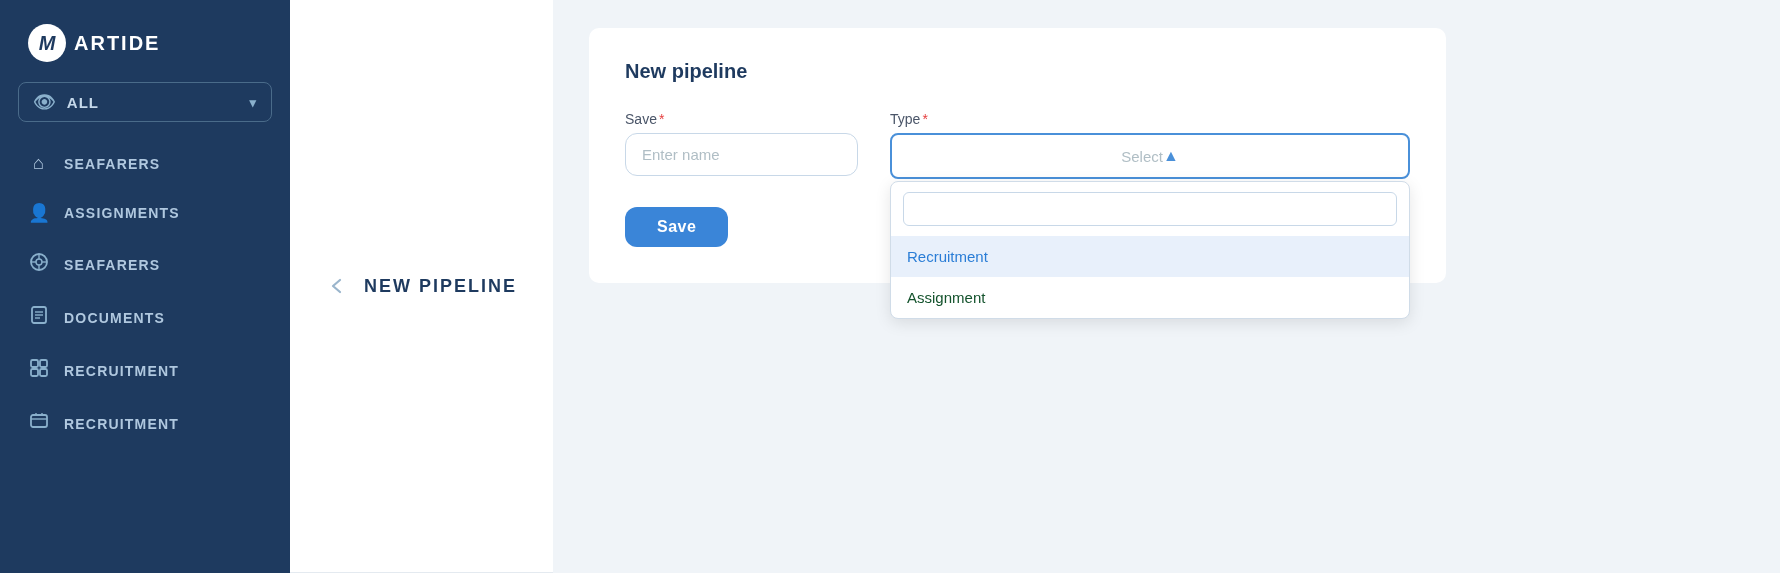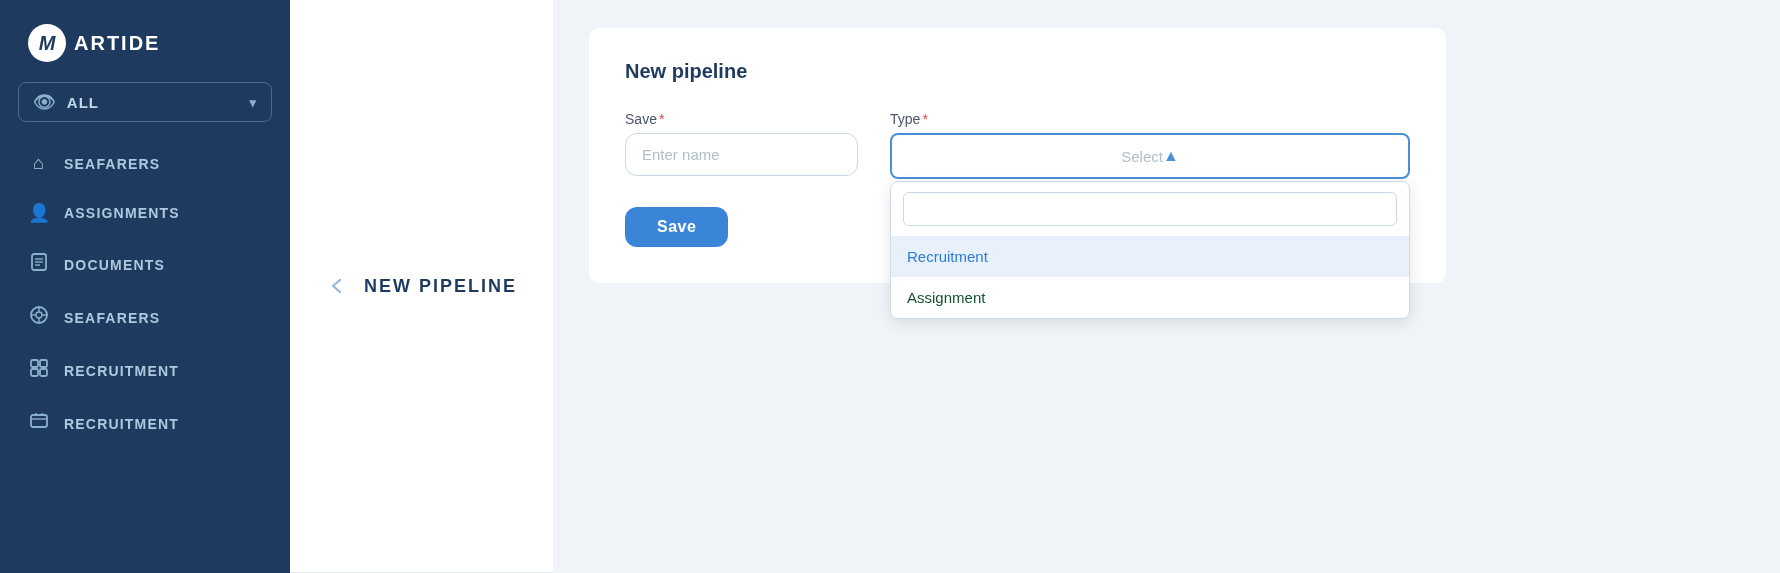--- a/index.html
+++ b/index.html
@@ -232,44 +232,44 @@
   </div>
 
   <nav class="sidebar-nav">
     <div class="nav-item">
       <span class="nav-icon">⌂</span>
       <span>SEAFARERS</span>
     </div>
     <div class="nav-item">
       <span class="nav-icon">👤</span>
       <span>ASSIGNMENTS</span>
-    </div>
-    <div class="nav-item">
-      <span class="nav-icon">
-        <svg width="20" height="20" viewBox="0 0 20 20" fill="none">
-          <rect x="3" y="2" width="14" height="16" rx="2" stroke="#8ab0cc" stroke-width="1.8" fill="none"></rect>
-          <line x1="6" y1="7" x2="14" y2="7" stroke="#8ab0cc" stroke-width="1.4"></line>
-          <line x1="6" y1="10" x2="14" y2="10" stroke="#8ab0cc" stroke-width="1.4"></line>
-          <line x1="6" y1="13" x2="11" y2="13" stroke="#8ab0cc" stroke-width="1.4"></line>
-        </svg>
-      </span>
-      <span>DOCUMENTS</span>
     </div>
     <div class="nav-item">
       <span class="nav-icon">
         <svg width="20" height="20" viewBox="0 0 20 20" fill="none" xmlns="http://www.w3.org/2000/svg">
           <circle cx="10" cy="10" r="8" stroke="#8ab0cc" stroke-width="1.8" fill="none"></circle>
           <circle cx="10" cy="10" r="3" stroke="#8ab0cc" stroke-width="1.4" fill="none"></circle>
           <line x1="10" y1="2" x2="10" y2="7" stroke="#8ab0cc" stroke-width="1.4"></line>
           <line x1="10" y1="13" x2="10" y2="18" stroke="#8ab0cc" stroke-width="1.4"></line>
           <line x1="2" y1="10" x2="7" y2="10" stroke="#8ab0cc" stroke-width="1.4"></line>
           <line x1="13" y1="10" x2="18" y2="10" stroke="#8ab0cc" stroke-width="1.4"></line>
         </svg>
       </span>
       <span>SEAFARERS</span>
+    </div>
+    <div class="nav-item">
+      <span class="nav-icon">
+        <svg width="20" height="20" viewBox="0 0 20 20" fill="none">
+          <rect x="3" y="2" width="14" height="16" rx="2" stroke="#8ab0cc" stroke-width="1.8" fill="none"></rect>
+          <line x1="6" y1="7" x2="14" y2="7" stroke="#8ab0cc" stroke-width="1.4"></line>
+          <line x1="6" y1="10" x2="14" y2="10" stroke="#8ab0cc" stroke-width="1.4"></line>
+          <line x1="6" y1="13" x2="11" y2="13" stroke="#8ab0cc" stroke-width="1.4"></line>
+        </svg>
+      </span>
+      <span>DOCUMENTS</span>
     </div>
     <div class="nav-item">
       <span class="nav-icon">
         <svg width="20" height="20" viewBox="0 0 20 20" fill="none">
           <rect x="2" y="2" width="7" height="7" rx="1.5" stroke="#8ab0cc" stroke-width="1.8" fill="none"></rect>
           <rect x="11" y="2" width="7" height="7" rx="1.5" stroke="#8ab0cc" stroke-width="1.8" fill="none"></rect>
           <rect x="2" y="11" width="7" height="7" rx="1.5" stroke="#8ab0cc" stroke-width="1.8" fill="none"></rect>
           <rect x="11" y="11" width="7" height="7" rx="1.5" stroke="#8ab0cc" stroke-width="1.8" fill="none"></rect>
         </svg>
       </span>

